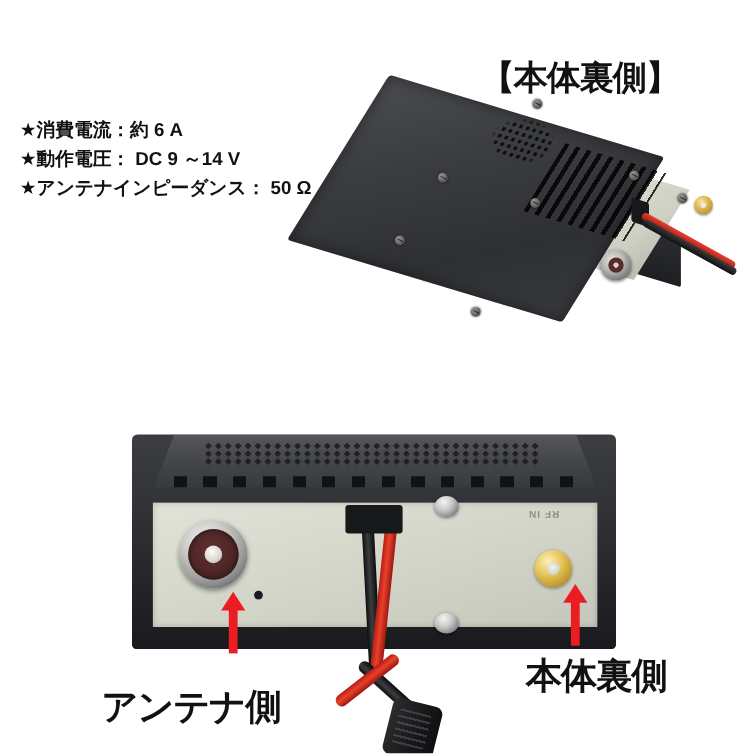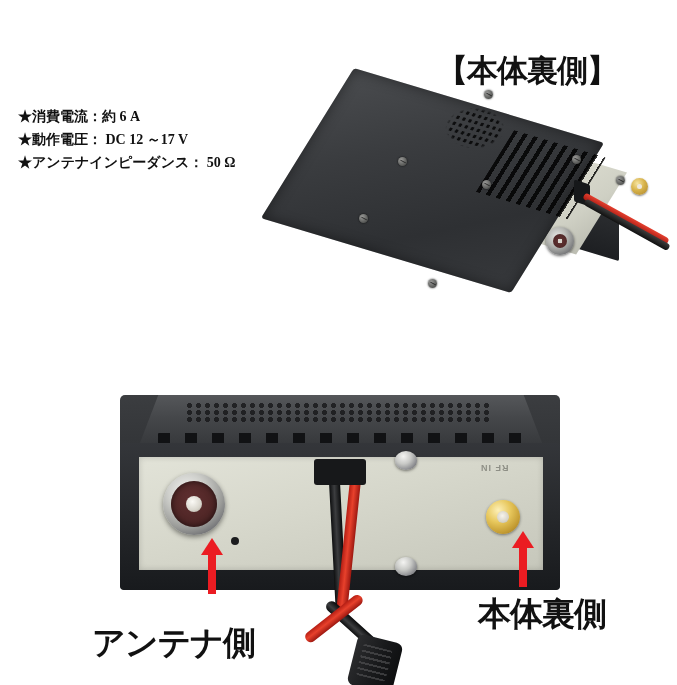--- a/index.html
+++ b/index.html
@@ -38,24 +38,23 @@
     top: 110px;
     width: 400px;
   }
   .spec-line {
     white-space: nowrap;
     color: #111111;
     font-weight: bold;
     line-height: 1.0;
   }
   .spec-small {
-    font-size: 14px;
+    font-size: 17px;
     margin-bottom: 9px;
     letter-spacing: 0px;
-    font-family: Liberation Serif, serif;
   }
   .spec-big {
     font-size: 33px;
     margin-top: 6px;
     margin-bottom: 4px;
     letter-spacing: -0.5px;
   }
   .spec-big-pink {
     font-size: 33px;
     color: #DB004F;
@@ -476,21 +475,21 @@
 </style>
 </head>
 <body>
 
 <div id="page">
 
   <div class="section-title">【本体裏側】</div>
 
   <div class="spec-list">
     <div class="spec-line spec-small">★消費電流：約 6 A</div>
-    <div class="spec-line spec-small">★動作電圧： DC 12 ～17 V</div>
+    <div class="spec-line spec-small">★動作電圧： DC 9 ～14 V</div>
     <div class="spec-line spec-small">★アンテナインピーダンス： 50 Ω</div>
   </div>
 
   <div id="photo-top">
     <div class="iso-left-side"></div>
     <div class="iso-front"></div>
     <div class="iso-panel"></div>
     <div class="iso-top"></div>
 
     <div class="perf-cluster"></div>

